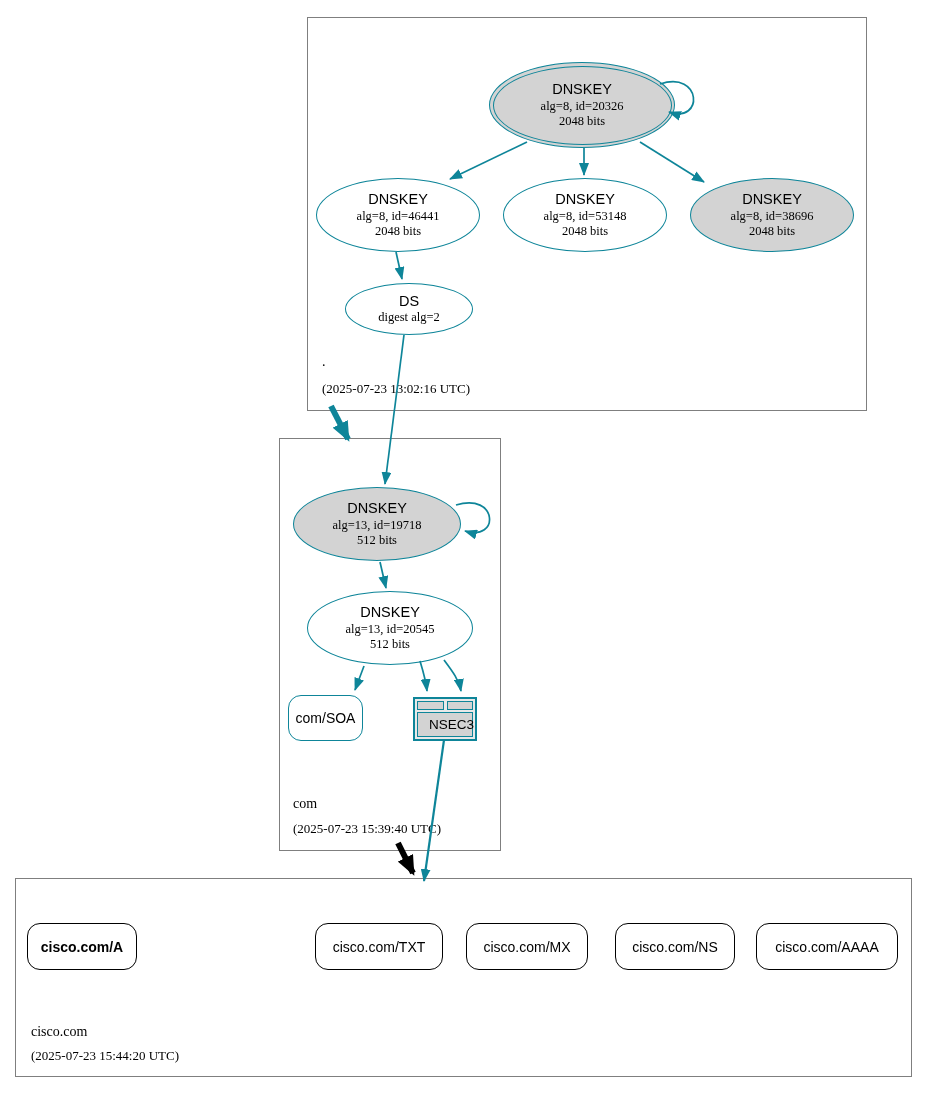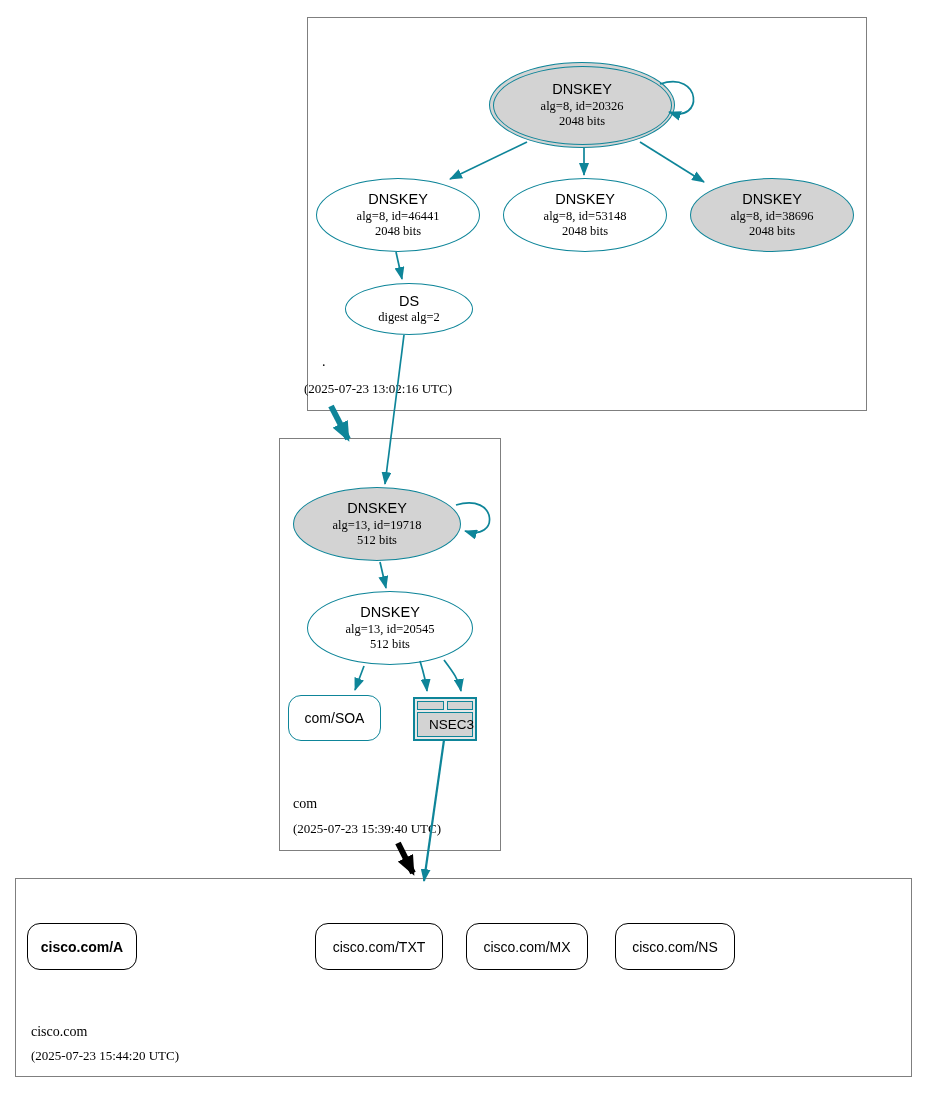--- a/index.html
+++ b/index.html
@@ -67,21 +67,21 @@
 </head>
 <body>
 
 <div id="canvas">
 
   <div class="zone-box" style="left:307px; top:17px; width:558px; height:392px;"></div>
   <div class="zone-box" style="left:279px; top:438px; width:220px; height:411px;"></div>
   <div class="zone-box" style="left:15px; top:878px; width:895px; height:197px;"></div>
 
   <div class="zone-label" style="left:322px; top:354px;">.</div>
-  <div class="zone-ts" style="left:304px; top:381px;">(2025-07-23 13:02:16 UTC)</div>
+  <div class="zone-ts" style="left:322px; top:381px;">(2025-07-23 13:02:16 UTC)</div>
   <div class="zone-label" style="left:293px; top:796px;">com</div>
   <div class="zone-ts" style="left:293px; top:821px;">(2025-07-23 15:39:40 UTC)</div>
   <div class="zone-label" style="left:31px; top:1024px;">cisco.com</div>
   <div class="zone-ts" style="left:31px; top:1048px;">(2025-07-23 15:44:20 UTC)</div>
 
   <div class="ellipse gray double" style="left:489px; top:62px; width:186px; height:86px;">
     <div class="node-title">DNSKEY</div>
     <div class="node-detail">alg=8, id=20326</div>
     <div class="node-detail">2048 bits</div>
   </div>
@@ -114,21 +114,21 @@
     <div class="node-detail">alg=13, id=19718</div>
     <div class="node-detail">512 bits</div>
   </div>
 
   <div class="ellipse" style="left:307px; top:591px; width:166px; height:74px;">
     <div class="node-title">DNSKEY</div>
     <div class="node-detail">alg=13, id=20545</div>
     <div class="node-detail">512 bits</div>
   </div>
 
-  <div class="rrset teal" style="left:288px; top:695px; width:93px; height:46px;">
+  <div class="rrset teal" style="left:288px; top:695px; width:75px; height:46px;">
     <span>com/SOA</span>
   </div>
 
   <div class="nsec3" style="left:413px; top:697px; width:64px; height:44px;">
     <div class="nsec3-toprow">
       <div class="nsec3-cell"></div>
       <div class="nsec3-cell"></div>
     </div>
     <div class="nsec3-main">NSEC3</div>
   </div>
@@ -137,20 +137,23 @@
     <span>cisco.com/A</span>
   </div>
   <div class="rrset" style="left:315px; top:923px; width:128px; height:47px;">
     <span>cisco.com/TXT</span>
   </div>
   <div class="rrset" style="left:466px; top:923px; width:122px; height:47px;">
     <span>cisco.com/MX</span>
   </div>
   <div class="rrset" style="left:615px; top:923px; width:120px; height:47px;">
     <span>cisco.com/NS</span>
+  </div>
+  <div class="rrset" style="left:756px; top:923px; width:142px; height:47px;">
+    <span>cisco.com/AAAA</span>
   </div>
 
   <svg id="edges" width="925" height="1094">
     <defs>
       <marker id="arrowT" markerUnits="userSpaceOnUse" markerWidth="13" markerHeight="10" refX="12" refY="5" orient="auto">
         <path class="mk-teal" d="M0,0 L13,5 L0,10 z"></path>
       </marker>
       <marker id="arrowBigT" markerUnits="userSpaceOnUse" markerWidth="20" markerHeight="17" refX="17" refY="8.5" orient="auto">
         <path class="mk-teal" d="M0,0 L20,8.5 L0,17 z"></path>
       </marker>

